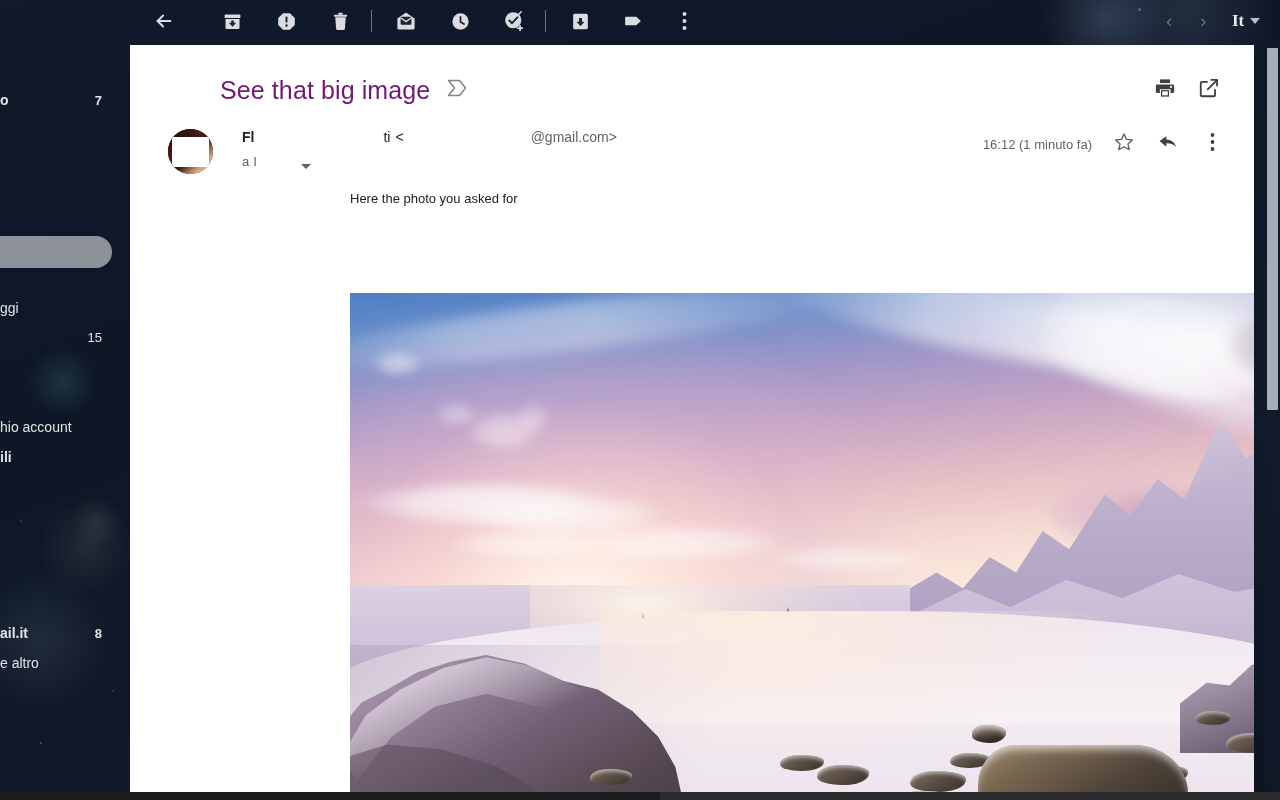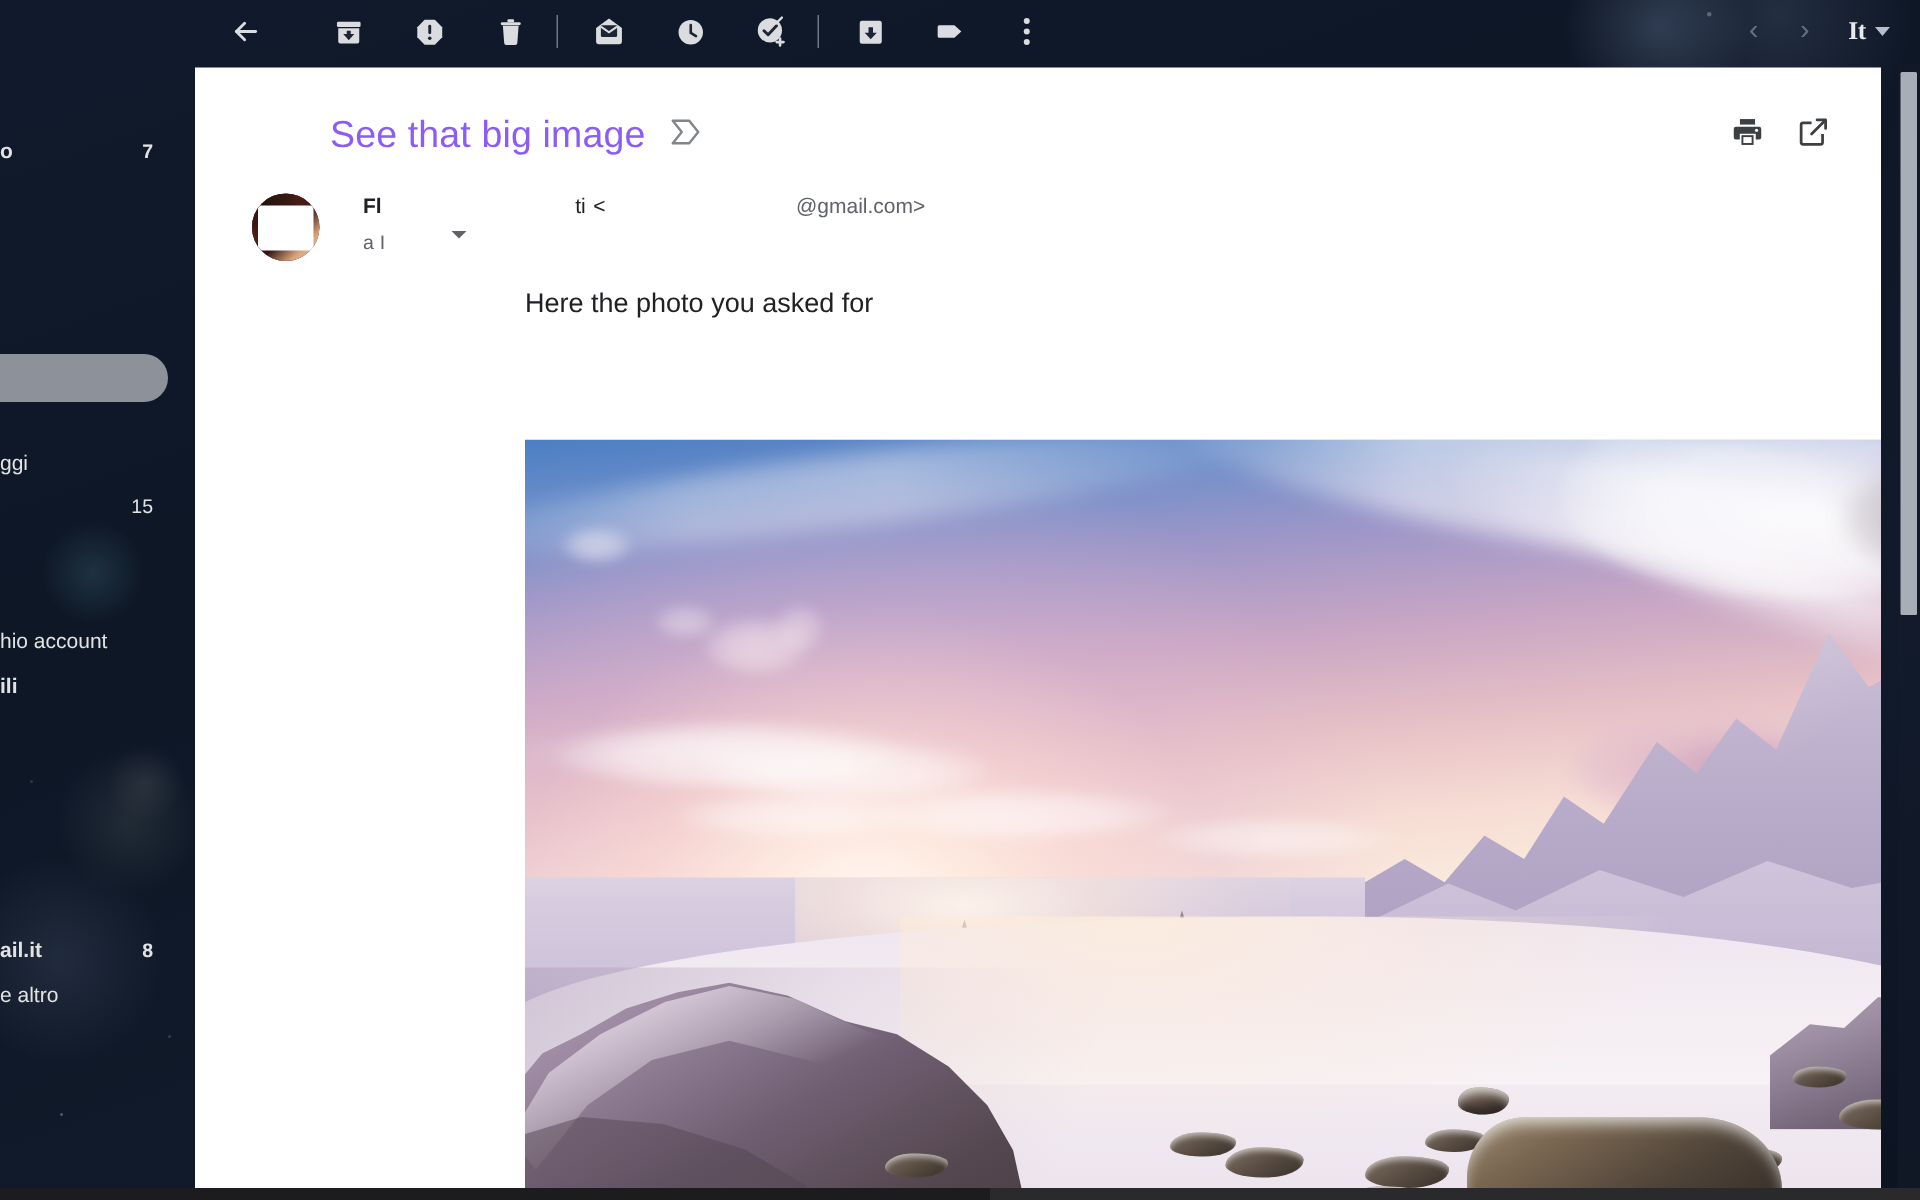--- a/index.html
+++ b/index.html
@@ -55,21 +55,21 @@
 
   
   #mail-card{
     position:absolute;left:130px;top:45px;width:1124px;height:755px;
     background:#ffffff;overflow:hidden;z-index:4;
   }
   #subject-row{
     display:flex;align-items:center;padding:28px 0 0 90px;height:62px;box-sizing:border-box;
   }
   #subject-text{
-    font-size:25px;color:#8b5cf6;font-weight:400;letter-spacing:.1px;line-height:1;
+    font-size:25px;color:#701a75;font-weight:400;letter-spacing:.1px;line-height:1;
   }
   #inbox-chip{margin-left:15px;display:flex;align-items:center;}
   #subject-actions{margin-left:auto;display:flex;align-items:center;gap:18px;padding-right:32px;}
   .sa-btn{width:26px;height:26px;display:flex;align-items:center;justify-content:center;cursor:pointer;}
 
   
   #sender-row{display:flex;align-items:flex-start;padding:22px 0 0 20px;margin-left:15px;}
   #avatar{
     width:45px;height:45px;border-radius:50%;flex:none;margin-left:3px;overflow:hidden;position:relative;
     background:#2a1410;
@@ -84,33 +84,33 @@
     position:absolute;left:4px;top:8px;width:37px;height:30px;background:#ffffff;
   }
   #sender-info{margin-left:29px;flex:1;}
   .sline1{display:flex;align-items:baseline;font-size:14px;color:#202124;}
   .sname{font-weight:700;min-width:0;}
   .sgap1{display:inline-block;width:129px;}
   .smid{font-weight:400;}
   .slt{margin-left:5px;color:#202124;font-weight:400;}
   .sgap2{display:inline-block;width:127px;}
   .sdomain{color:#5f6368;font-weight:400;}
-  .sline2{display:flex;align-items:flex-start;margin-top:9px;font-size:13px;color:#5f6368;}
+  .sline2{display:flex;align-items:flex-end;margin-top:9px;font-size:13px;color:#5f6368;}
   .sto{letter-spacing:.2px;}
   .details-caret{
     margin-left:44px;width:0;height:0;
     border-left:5px solid transparent;border-right:5px solid transparent;border-top:5px solid #5f6368;
     cursor:pointer;
   }
   #meta-right{display:flex;align-items:center;gap:20px;padding-right:30px;padding-top:3px;}
   #timestamp{font-size:13px;color:#5f6368;white-space:nowrap;}
   .mi-btn{width:24px;height:24px;display:flex;align-items:center;justify-content:center;cursor:pointer;}
 
   #body-text{
-    padding-left:220px;margin-top:16px;font-size:18px;color:#202124;line-height:1.4;
+    padding-left:220px;margin-top:16px;font-size:13px;color:#202124;line-height:1.4;
   }
 
   
   #photo-wrap{
     position:absolute;left:220px;top:248px;width:1002px;height:545px;overflow:hidden;
   }
   #photo{position:absolute;inset:0;overflow:hidden;}
   .ph-layer{position:absolute;}
 
   
@@ -460,20 +460,46 @@
         <span class="slt">&lt;</span>
         <span class="sgap2"></span>
         <span class="sdomain">@gmail.com&gt;</span>
       </div>
       <div class="sline2">
         <span class="sto">a I</span>
         <span class="details-caret"></span>
       </div>
     </div>
 
+    <div id="meta-right">
+      <div id="timestamp">16:12 (1 minuto fa)</div>
+      <div class="mi-btn">
+        <span>
+          <svg width="22" height="22" viewBox="0 0 24 24" fill="none" stroke="#5f6368" stroke-width="1.5" stroke-linejoin="round">
+            <path d="M12 3.2l2.7 5.9 6.4.7-4.8 4.3 1.4 6.3L12 17.2l-5.7 3.2 1.4-6.3-4.8-4.3 6.4-.7z"></path>
+          </svg>
+        </span>
+      </div>
+      <div class="mi-btn">
+        <span>
+          <svg width="22" height="22" viewBox="0 0 24 24">
+            <path d="M10.2 5.6v3.6c5.6.3 9.3 3.3 10.6 8.4-2-2.8-5.2-4.2-10.6-4.2v3.7L2.8 11z" fill="#3c4043"></path>
+          </svg>
+        </span>
+      </div>
+      <div class="mi-btn">
+        <span>
+          <svg width="5" height="20" viewBox="0 0 5 20">
+            <circle cx="2.5" cy="3" r="1.9" fill="#3c4043"></circle>
+            <circle cx="2.5" cy="10" r="1.9" fill="#3c4043"></circle>
+            <circle cx="2.5" cy="17" r="1.9" fill="#3c4043"></circle>
+          </svg>
+        </span>
+      </div>
+    </div>
   </div>
 
   <div id="body-text">Here the photo you asked for</div>
 
   <div id="photo-wrap">
     <div id="photo">
 
       <div class="ph-layer" id="sky"></div>
 
       <div class="ph-layer streak" style="left:-60px;top:10px;width:560px;height:48px;transform:rotate(-7deg);opacity:.55;"></div>

